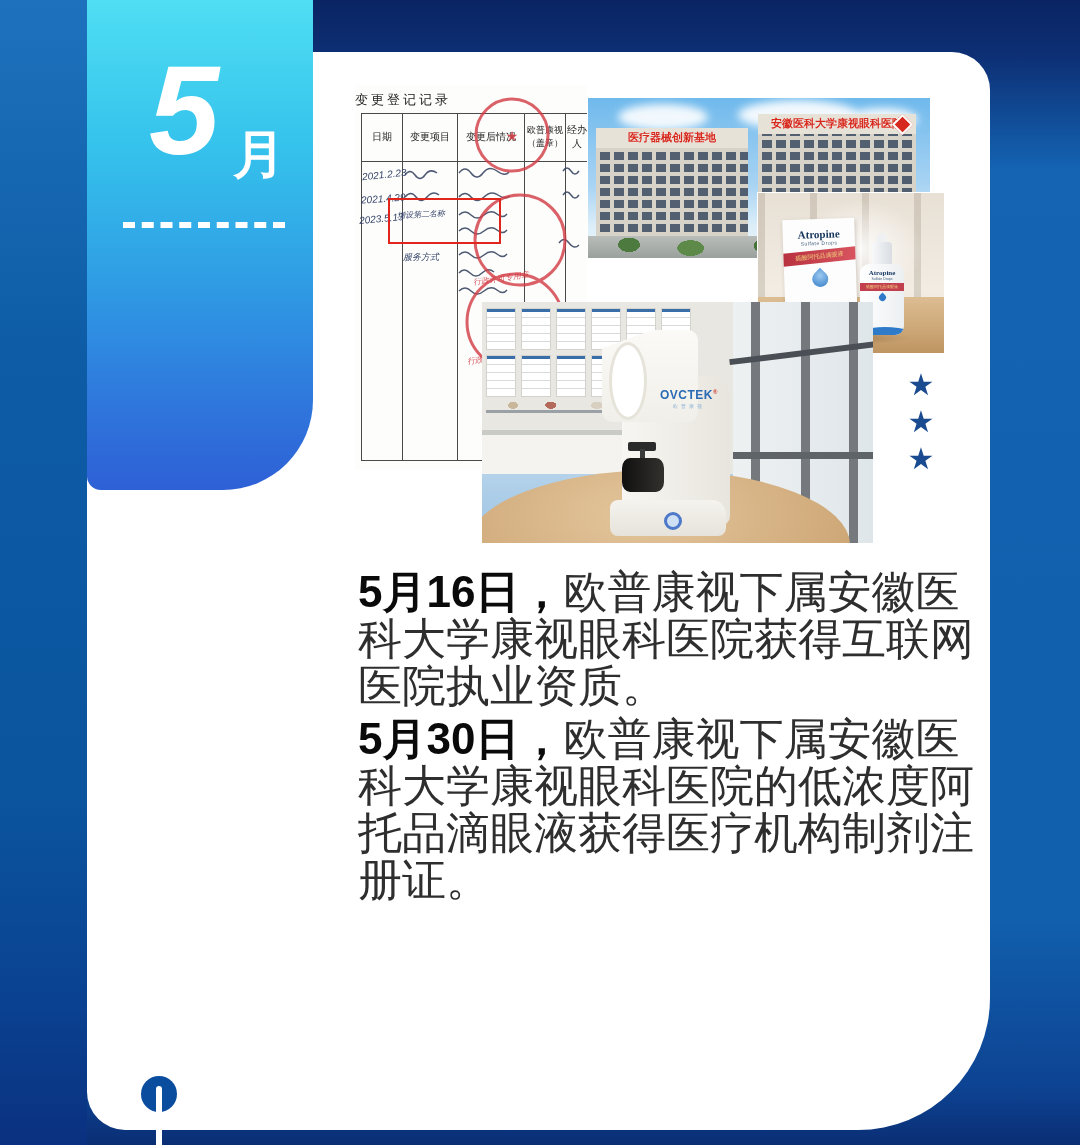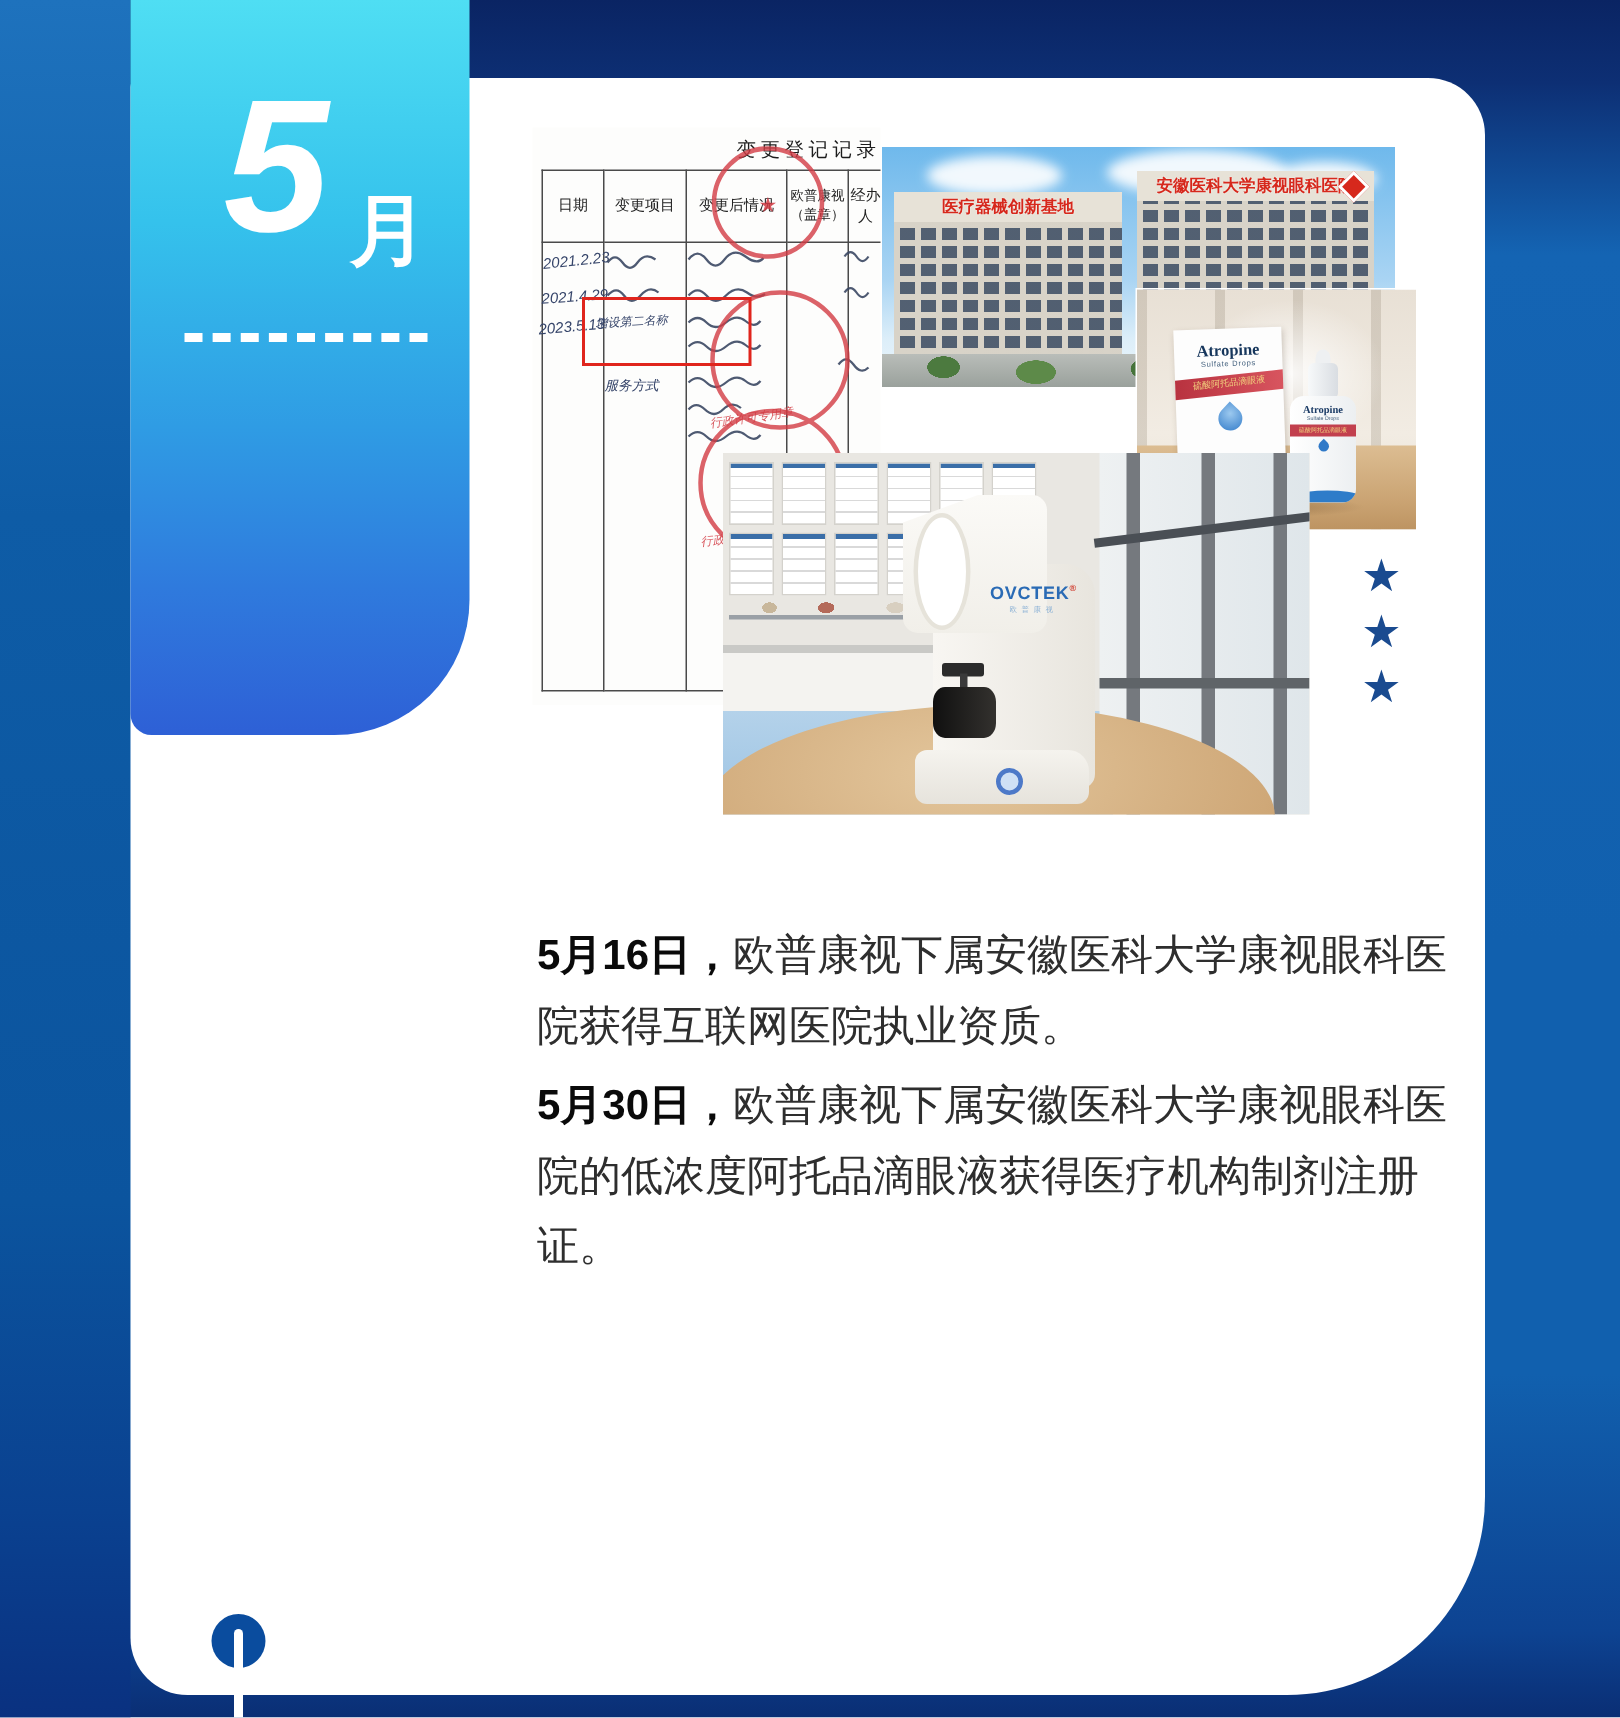--- a/index.html
+++ b/index.html
@@ -24,21 +24,21 @@
   .badge .m-suffix{position:absolute;left:146px;top:128px;font-size:52px;font-weight:700;line-height:1;}
   .badge .dash{position:absolute;left:36px;top:222px;width:162px;border-top:6px dashed #ffffff;}
   .badge .m-en{position:absolute;left:32px;top:238px;font-size:68px;font-weight:700;font-style:italic;
     color:#cdeffc;opacity:.55;line-height:1;}
 
   
   .photo{position:absolute;overflow:hidden;}
 
   
   .doc{left:355px;top:85px;width:232px;height:385px;background:#fdfdfc;color:#222;}
-  .doc .doc-title{position:absolute;left:0;top:6px;width:100%;text-align:right;font-size:13px;letter-spacing:3px;color:#1c1c1c;}
+  .doc .doc-title{position:absolute;left:0;top:6px;width:100%;text-align:left;font-size:13px;letter-spacing:3px;color:#1c1c1c;}
   .doc table{position:absolute;left:6px;top:28px;width:222px;height:348px;border-collapse:collapse;table-layout:fixed;}
   .doc th,.doc td{border:1px solid #4a4a4a;font-weight:400;font-size:10px;padding:0;text-align:center;color:#222;}
   .doc th{height:46px;}
   .doc td{height:292px;vertical-align:top;}
   .hw{position:absolute;font-size:10px;font-style:italic;color:#36456a;white-space:nowrap;}
   .doc .redbox{position:absolute;left:33px;top:113px;width:109px;height:42px;border:2px solid #e0251d;}
   .doc svg{position:absolute;left:0;top:0;}
 
   
   .building{left:588px;top:98px;width:342px;height:160px;
@@ -132,21 +132,21 @@
   .m-base{position:absolute;left:8px;top:170px;width:116px;height:36px;background:linear-gradient(180deg,#f5f3ee,#e6e3dc);
     border-radius:8px 14px 8px 8px;}
   .m-btn{position:absolute;left:62px;top:182px;width:12px;height:12px;border-radius:50%;
     background:#cfe0f5;border:3px solid #4d79c8;}
 
   
   .stars{position:absolute;left:903px;top:366px;width:36px;text-align:center;color:#1a4b90;
     font-size:30px;line-height:37px;}
 
   
-  .events{position:absolute;left:358px;top:568px;width:624px;font-size:28px;line-height:47px;color:#2e2e2e;margin-top:45px;}
+  .events{position:absolute;left:358px;top:568px;width:624px;font-size:44px;line-height:47px;color:#2e2e2e;}
   .events p{margin:0 0 6px 0;}
   .events .d{font-weight:700;color:#0a0a0a;}
 
   
   .tl-circle{position:absolute;left:141px;top:1076px;width:36px;height:36px;border-radius:50%;background:#0a4c9e;}
   .tl-stem{position:absolute;left:156px;top:1086px;width:6px;height:59px;background:#ffffff;border-radius:3px 3px 0 0;}
 </style>
 </head>
 <body>
 

